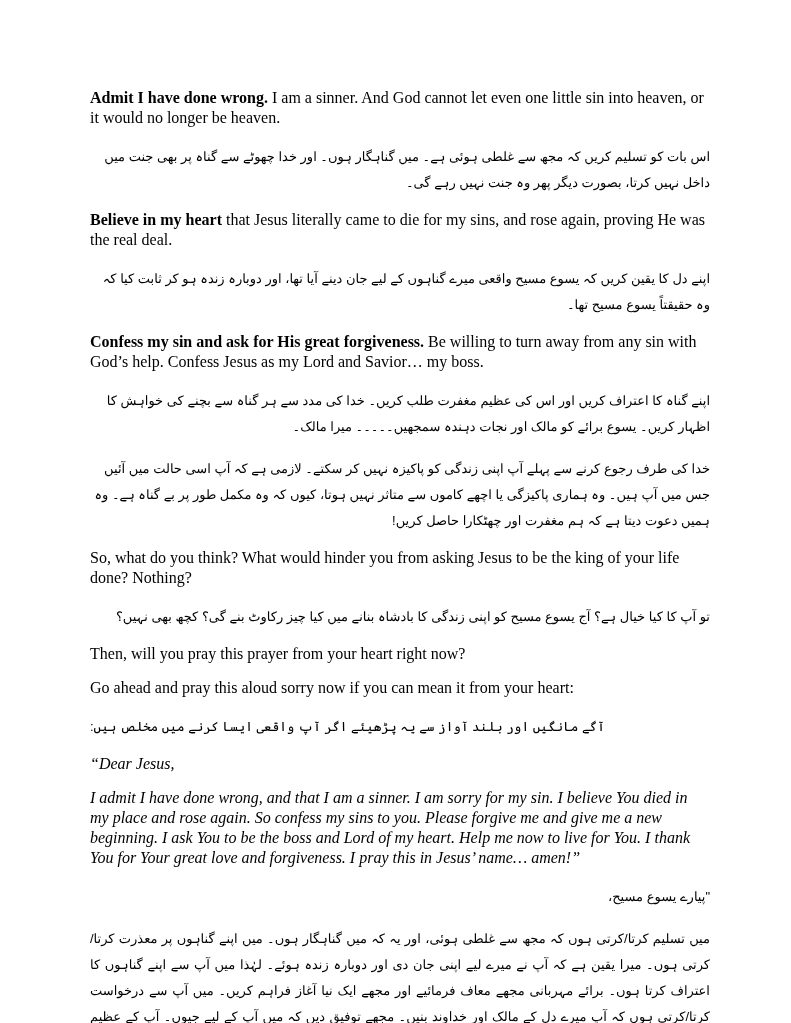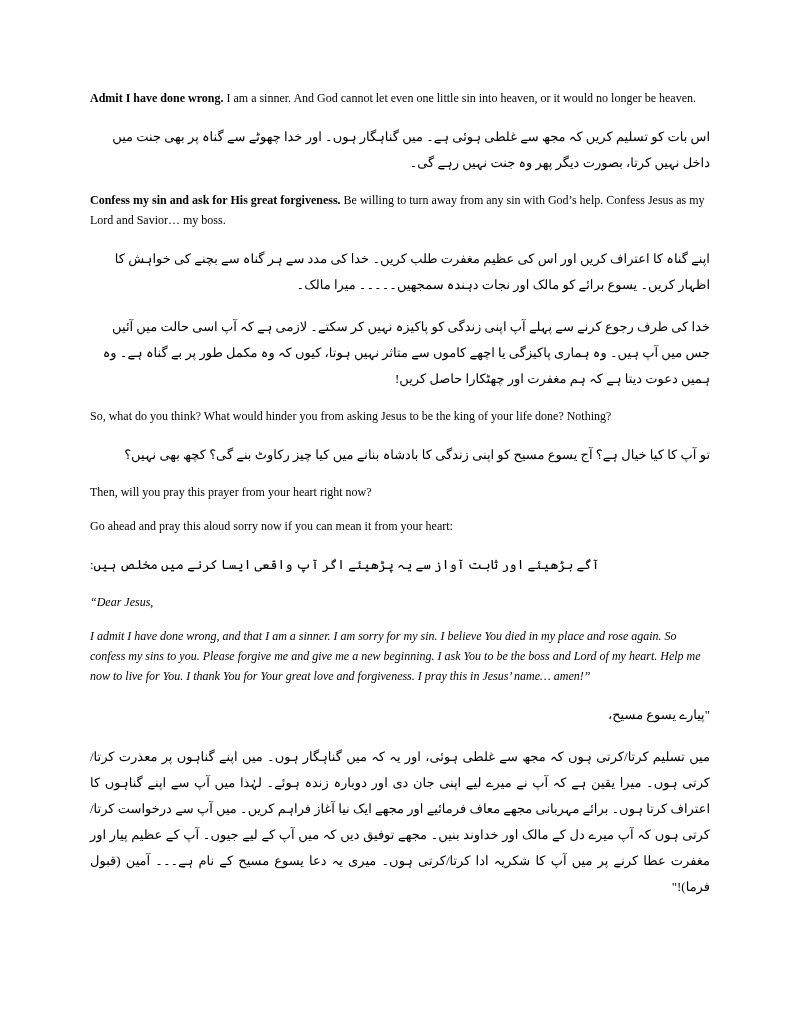--- a/index.html
+++ b/index.html
@@ -17,69 +17,71 @@
     overflow: hidden;
     box-sizing: border-box;
   }
   .content {
     position: absolute;
     left: 90px;
     top: 88px;
     width: 620px;
   }
   p.en {
-    font-size: 12px;
+    font-size: 16px;
     line-height: 20px;
     margin: 0 0 14px 0;
     text-align: left;
   }
   p.en b { font-weight: bold; }
   p.en.italic { font-style: italic; }
   p.ur {
     direction: rtl;
     unicode-bidi: embed;
     font-size: 13px;
     line-height: 26px;
     margin: 16px 0 14px 0;
     text-align: right;
-    font-family: Liberation Serif, serif;
+    font-family: Liberation Sans, sans-serif;
   }
   p.ur.left   { text-align: left; }
   p.ur.center { text-align: right; }
   p.ur.justify { text-align: justify; }
 </style>
 </head>
 <body>
 
 <div class="page">
   <main class="content">
 
     <p class="en"><b>Admit I have done wrong.</b><span> I am a sinner. And God cannot let even one little sin into heaven, or it would no longer be heaven.</span></p>
 
     <p class="ur" dir="rtl">اس بات کو تسلیم کریں کہ مجھ سے غلطی ہوئی ہے۔ میں گناہگار ہوں۔ اور خدا چھوٹے سے گناہ پر بھی جنت میں داخل نہیں کرتا، بصورت دیگر پھر وہ جنت نہیں رہے گی۔</p>
 
+    <p class="en"><b>Believe in my heart</b><span> that Jesus literally came to die for my sins, and rose again, proving He was the real deal.</span></p>
 
+    <p class="ur" dir="rtl">اپنے دل کا یقین کریں کہ یسوع مسیح واقعی میرے گناہوں کے لیے جان دینے آیا تھا، اور دوبارہ زندہ ہو کر ثابت کیا کہ وہ حقیقتاً یسوع مسیح تھا۔</p>
 
     <p class="en"><b>Confess my sin and ask for His great forgiveness.</b><span> Be willing to turn away from any sin with God’s help. Confess Jesus as my Lord and Savior… my boss.</span></p>
 
     <p class="ur" dir="rtl">اپنے گناہ کا اعتراف کریں اور اس کی عظیم مغفرت طلب کریں۔ خدا کی مدد سے ہر گناہ سے بچنے کی خواہش کا اظہار کریں۔ یسوع برائے کو مالک اور نجات دہندہ سمجھیں۔۔۔۔۔ میرا مالک۔</p>
 
 
     <p class="ur center" dir="rtl">خدا کی طرف رجوع کرنے سے پہلے آپ اپنی زندگی کو پاکیزہ نہیں کر سکتے۔ لازمی ہے کہ آپ اسی حالت میں آئیں جس میں آپ ہیں۔ وہ ہماری پاکیزگی یا اچھے کاموں سے متاثر نہیں ہوتا، کیوں کہ وہ مکمل طور پر بے گناہ ہے۔ وہ ہمیں دعوت دیتا ہے کہ ہم مغفرت اور چھٹکارا حاصل کریں!</p>
 
     <p class="en">So, what do you think? What would hinder you from asking Jesus to be the king of your life done? Nothing?</p>
 
     <p class="ur" dir="rtl">تو آپ کا کیا خیال ہے؟ آج یسوع مسیح کو اپنی زندگی کا بادشاہ بنانے میں کیا چیز رکاوٹ بنے گی؟ کچھ بھی نہیں؟</p>
 
     <p class="en">Then, will you pray this prayer from your heart right now?</p>
 
 
     <p class="en">Go ahead and pray this aloud sorry now if you can mean it from your heart:</p>
 
-    <p class="ur left" dir="rtl">آگے بڑھیئے اور ثابت آواز سے یہ پڑھیئے اگر آپ واقعی ایسا کرنے میں مخلص ہیں:</p>
+    <p class="ur left" dir="rtl">آگے مانگیں اور بلند آواز سے یہ پڑھیئے اگر آپ واقعی ایسا کرنے میں مخلص ہیں:</p>
 
     <p class="en italic">“Dear Jesus,</p>
 
     <p class="en italic">I admit I have done wrong, and that I am a sinner. I am sorry for my sin. I believe You died in my place and rose again. So confess my sins to you. Please forgive me and give me a new beginning. I ask You to be the boss and Lord of my heart. Help me now to live for You. I thank You for Your great love and forgiveness. I pray this in Jesus’ name… amen!”</p>
 
     <p class="ur" dir="rtl">"پیارے یسوع مسیح،</p>
 
     <p class="ur justify" dir="rtl">میں تسلیم کرتا/کرتی ہوں کہ مجھ سے غلطی ہوئی، اور یہ کہ میں گناہگار ہوں۔ میں اپنے گناہوں پر معذرت کرتا/کرتی ہوں۔ میرا یقین ہے کہ آپ نے میرے لیے اپنی جان دی اور دوبارہ زندہ ہوئے۔ لہٰذا میں آپ سے اپنے گناہوں کا اعتراف کرتا ہوں۔ برائے مہربانی مجھے معاف فرمائیے اور مجھے ایک نیا آغاز فراہم کریں۔ میں آپ سے درخواست کرتا/کرتی ہوں کہ آپ میرے دل کے مالک اور خداوند بنیں۔ مجھے توفیق دیں کہ میں آپ کے لیے جیوں۔ آپ کے عظیم پیار اور مغفرت عطا کرنے پر میں آپ کا شکریہ ادا کرتا/کرتی ہوں۔ میری یہ دعا یسوع مسیح کے نام ہے۔۔۔ آمین (قبول فرما)!"</p>
 
   </main>

